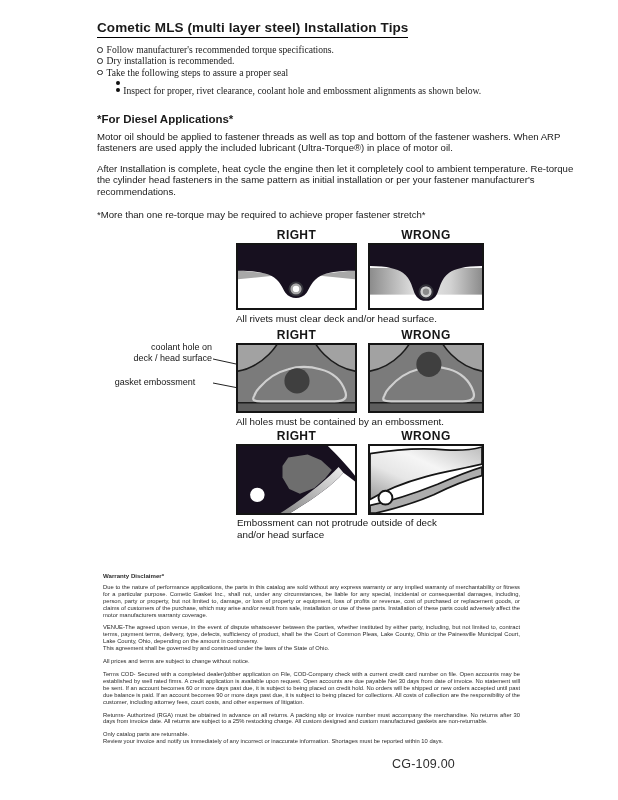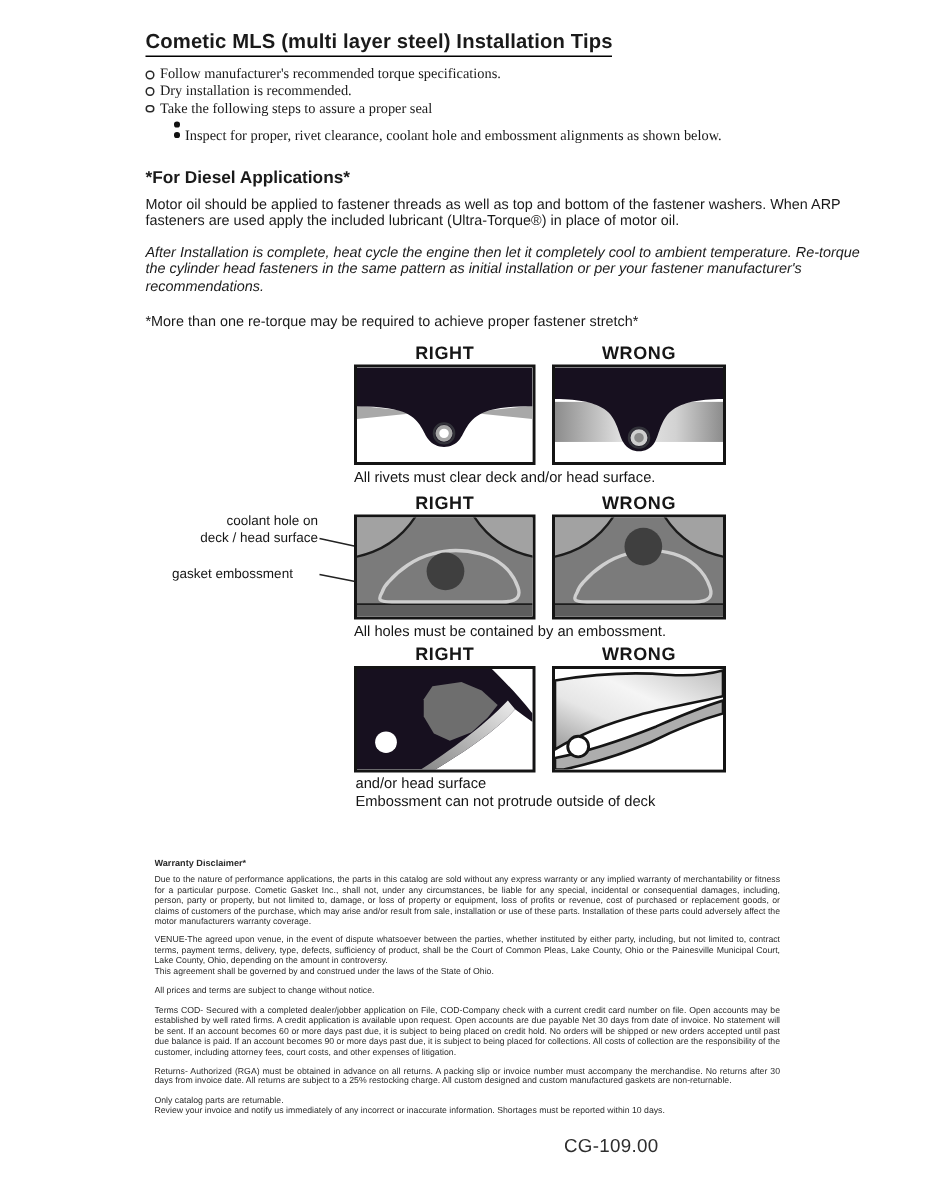--- a/index.html
+++ b/index.html
@@ -14,35 +14,35 @@
     border-bottom:1.6px solid #000;padding-bottom:2px;white-space:nowrap;
   }
   .bullets{left:97px;top:44px;width:482px;font-size:9.6px;line-height:11.3px;}
   .b-row{display:flex;align-items:flex-start;font-family:Liberation Serif, serif;}
   .b-row.sub{padding-left:19px;}
   .mark-o{flex:0 0 auto;width:3.6px;height:3.6px;border:1px solid #2a2a2a;border-radius:50%;margin:3.2px 4px 0 0;}
   .mark-dot{flex:0 0 auto;width:3.8px;height:3.8px;background:#111;border-radius:50%;margin:3.2px 3.5px 0 0;}
   .diesel-h{left:97px;top:113px;font-size:11.5px;font-weight:bold;}
   .para{left:97px;width:480px;font-size:9.6px;line-height:11.4px;}
   .p1{top:131px;}
-  .p2{top:163px;font-style:italic;}
+  .p2{top:163px;}
   .note{top:209px;}
   .fig-label{font-size:12px;font-weight:600;letter-spacing:.4px;text-align:center;color:#161616;}
   .panel{border:2.4px solid #141414;box-sizing:border-box;background:#fff;}
   .panel svg{display:block;width:100%;height:100%;}
   .caption{font-size:9.8px;line-height:12.2px;color:#141414;}
   .callout{font-size:9px;line-height:11px;text-align:right;color:#161616;}
   .warranty{
     left:103px;top:573px;width:417px;font-size:5.8px;line-height:6.9px;
     text-align:justify;color:#2a2a2a;max-height:182px;overflow:hidden;
   }
   .warranty .w-h{font-weight:bold;font-size:6.1px;margin:0 0 4px 0;text-align:left;}
   .warranty p{margin:0 0 6px 0;}
   .warranty p.tight{margin:0;}
-  .footer-code{left:376px;top:757px;font-size:12.5px;letter-spacing:.2px;color:#2e2e2e;}
+  .footer-code{left:392px;top:757px;font-size:12.5px;letter-spacing:.2px;color:#2e2e2e;}
 </style>
 </head>
 <body>
 
 <div class="page">
 
   <div class="abs title">Cometic MLS (multi layer steel) Installation Tips</div>
 
   <div class="abs bullets">
     <div class="b-row">
@@ -176,22 +176,22 @@
         </linearGradient>
       </defs>
       <rect x="0" y="0" width="116" height="70" fill="#ffffff"></rect>
       <path d="M0,8 C30,3 55,2 78,4 C93,5 105,4 116,1 L116,19 C95,24 75,27 58,32 C36,38 16,46 0,56 Z" fill="url(#g4)" stroke="#151515" stroke-width="1.8"></path>
       <path d="M0,62 C25,57 50,48 70,40 C88,32 103,26 116,22 L116,31 C98,36 82,43 66,51 C45,60 24,66 6,70 L0,70 Z" fill="#adadad" stroke="#151515" stroke-width="1.8"></path>
       <circle cx="16" cy="54" r="7.2" fill="#ffffff" stroke="#151515" stroke-width="2"></circle>
     </svg>
   </div>
 
   <div class="abs caption" style="left:237px;top:517px;width:250px;">
+    <div>Embossment can not protrude outside of deck</div>
     <div>and/or head surface</div>
-    <div>Embossment can not protrude outside of deck</div>
   </div>
 
   <div class="abs warranty">
     <p class="w-h">Warranty Disclaimer*</p>
     <p>Due to the nature of performance applications, the parts in this catalog are sold without any express warranty or any implied warranty of merchantability or fitness for a particular purpose.  Cometic Gasket Inc., shall not, under any circumstances, be liable for any special, incidental or consequential damages, including, person, party or property, but not limited to, damage, or loss of property or equipment, loss of profits or revenue, cost of purchased or replacement goods, or claims of customers of the purchase, which may arise and/or result from sale, installation or use of these parts.  Installation of these parts could adversely affect the motor manufacturers warranty coverage.</p>
     <p class="tight">VENUE-The agreed upon venue, in the event of dispute whatsoever between the parties, whether instituted by either party, including, but not limited to, contract terms, payment terms, delivery, type, defects, sufficiency of product, shall be the Court of Common Pleas, Lake County, Ohio or the Painesville Municipal Court, Lake County, Ohio, depending on the amount in controversy.</p>
     <p>This agreement shall be governed by and construed under the laws of the State of Ohio.</p>
     <p>All prices and terms are subject to change without notice.</p>
     <p>Terms COD- Secured with a completed dealer/jobber application on File, COD-Company check with a current credit card number on file.  Open accounts may be established by well rated firms.  A credit application is available upon request.  Open accounts are due payable Net 30 days from date of invoice.  No statement will be sent.  If an account becomes 60 or more days past due, it is subject to being placed on credit hold.  No orders will be shipped or new orders accepted until past due balance is paid.  If an account becomes 90 or more days past due, it is subject to being placed for collections.  All costs of collection are the responsibility of the customer, including attorney fees, court costs, and other expenses of litigation.</p>
     <p>Returns- Authorized (RGA) must be obtained in advance on all returns.  A packing slip or invoice number must accompany the merchandise.  No returns after 30 days from invoice date.  All returns are subject to a 25% restocking charge.  All custom designed and custom manufactured gaskets are non-returnable.</p>

